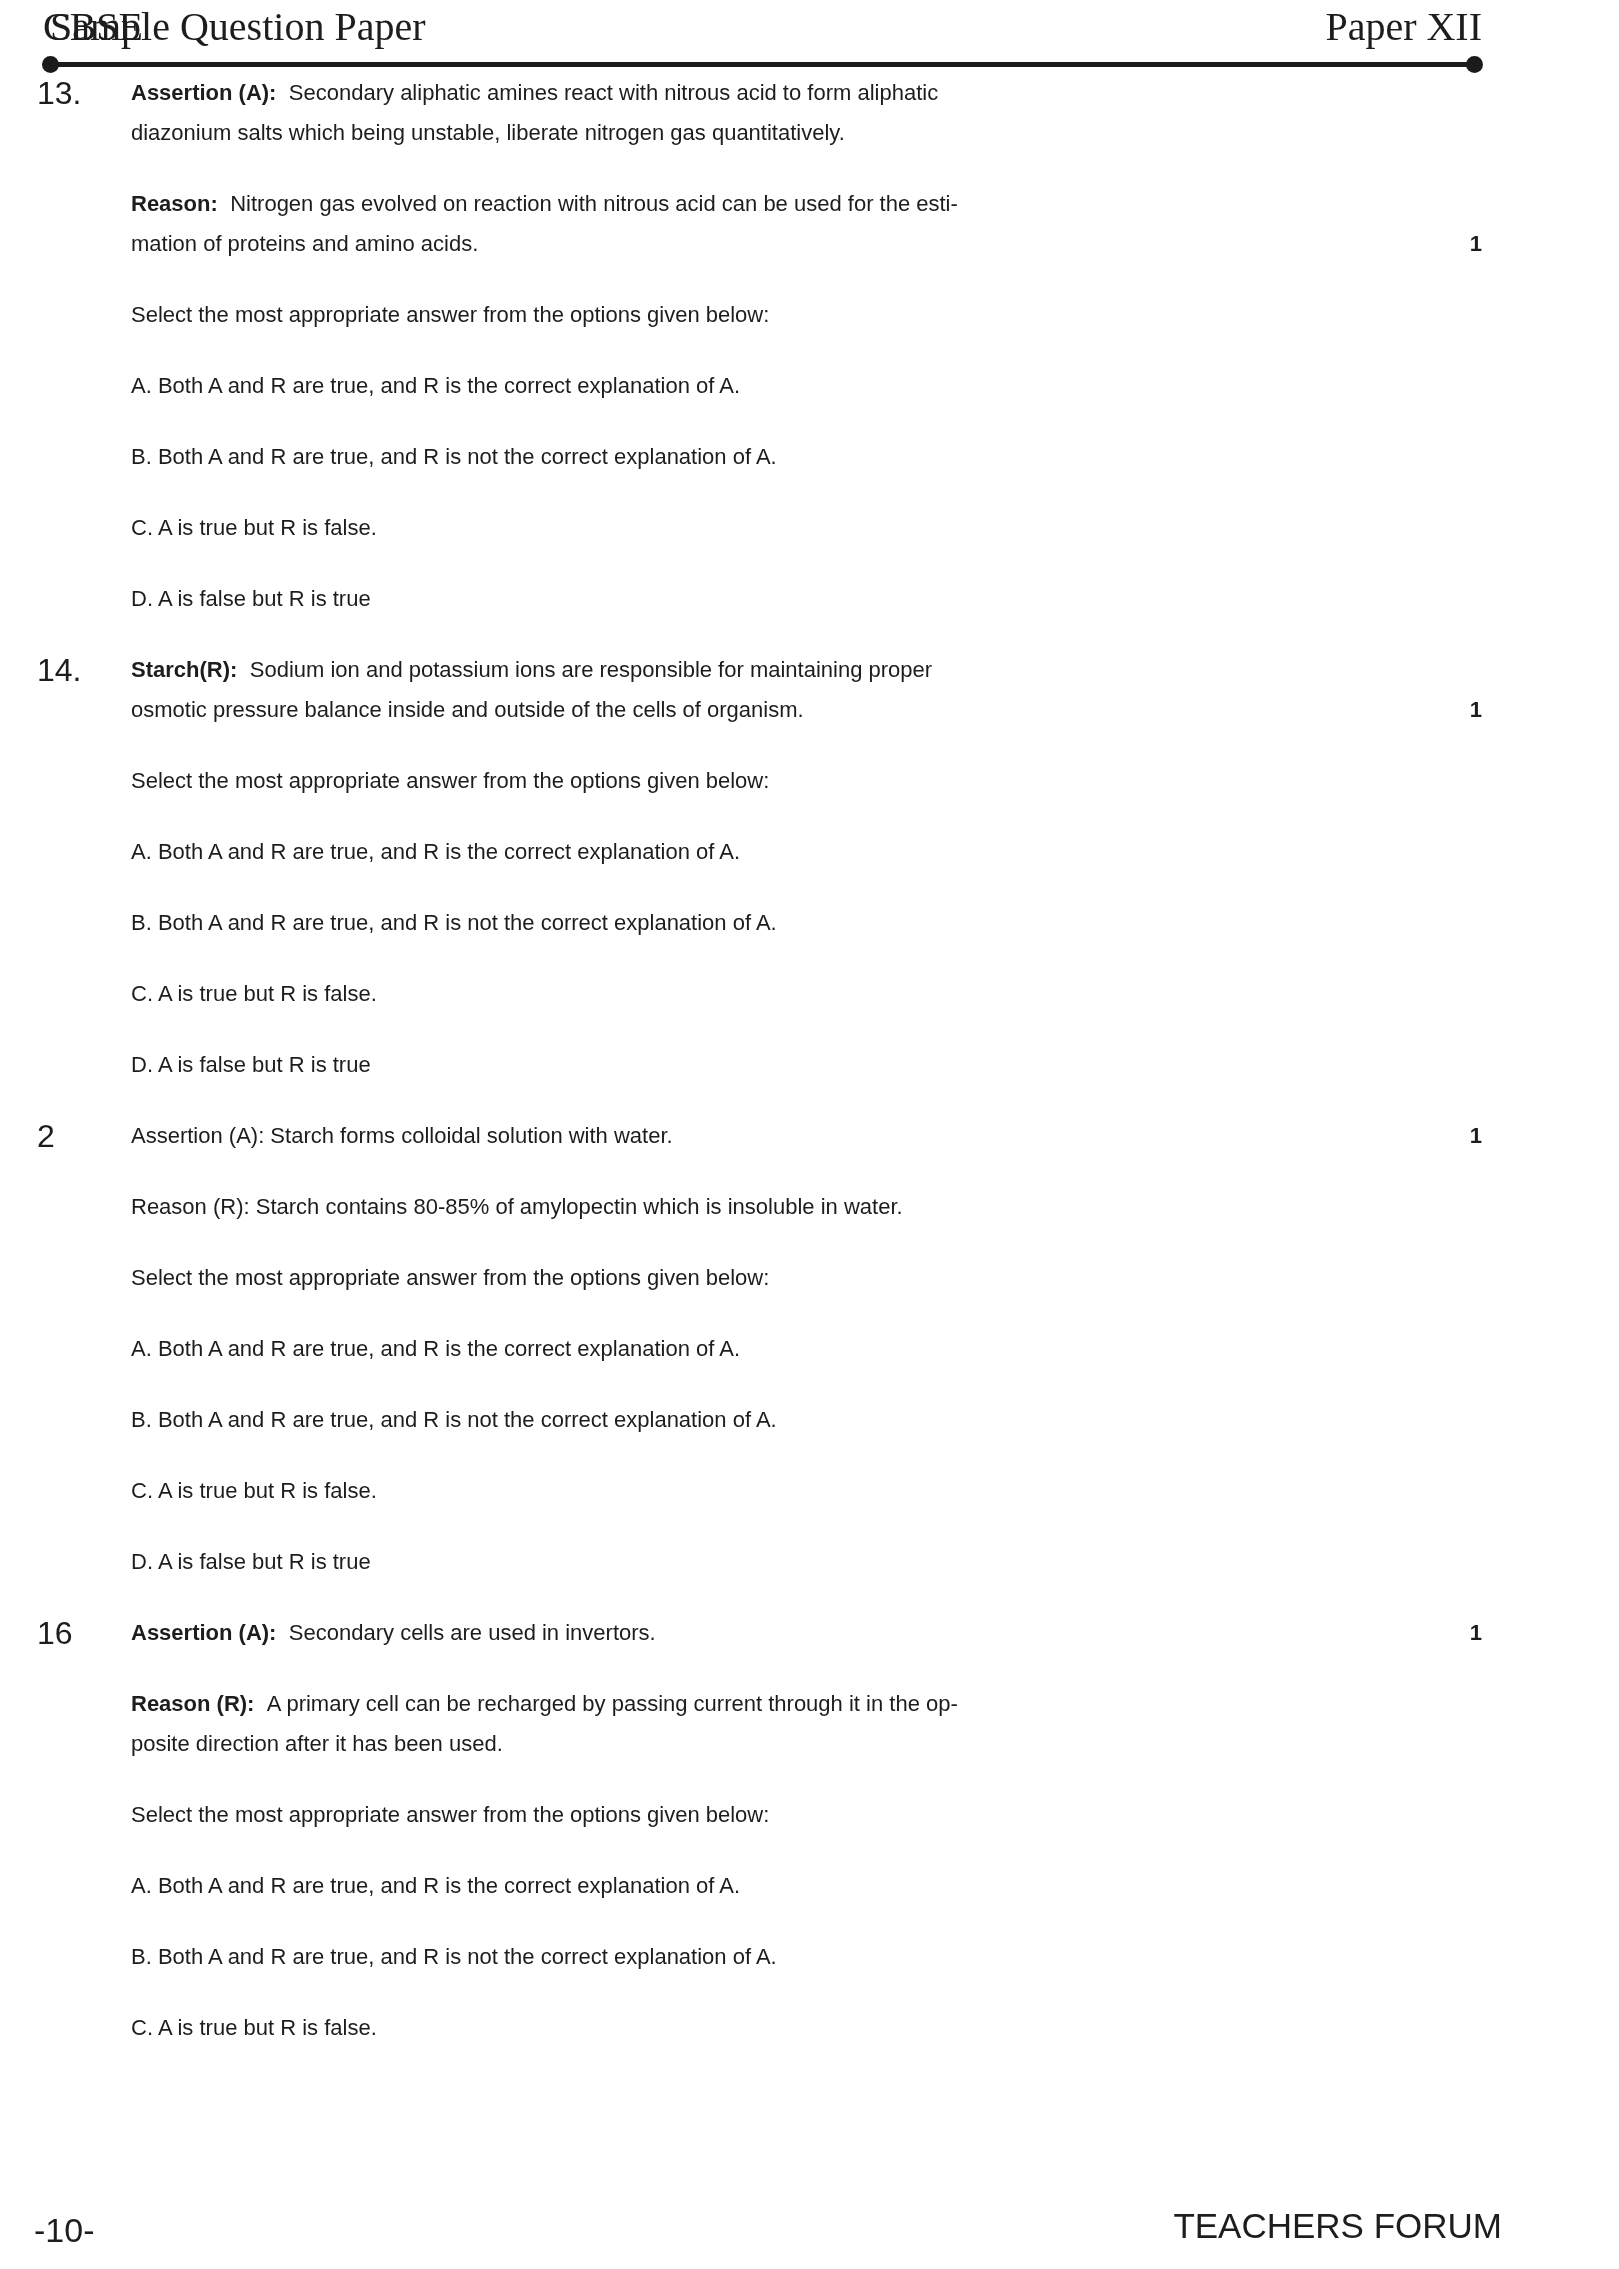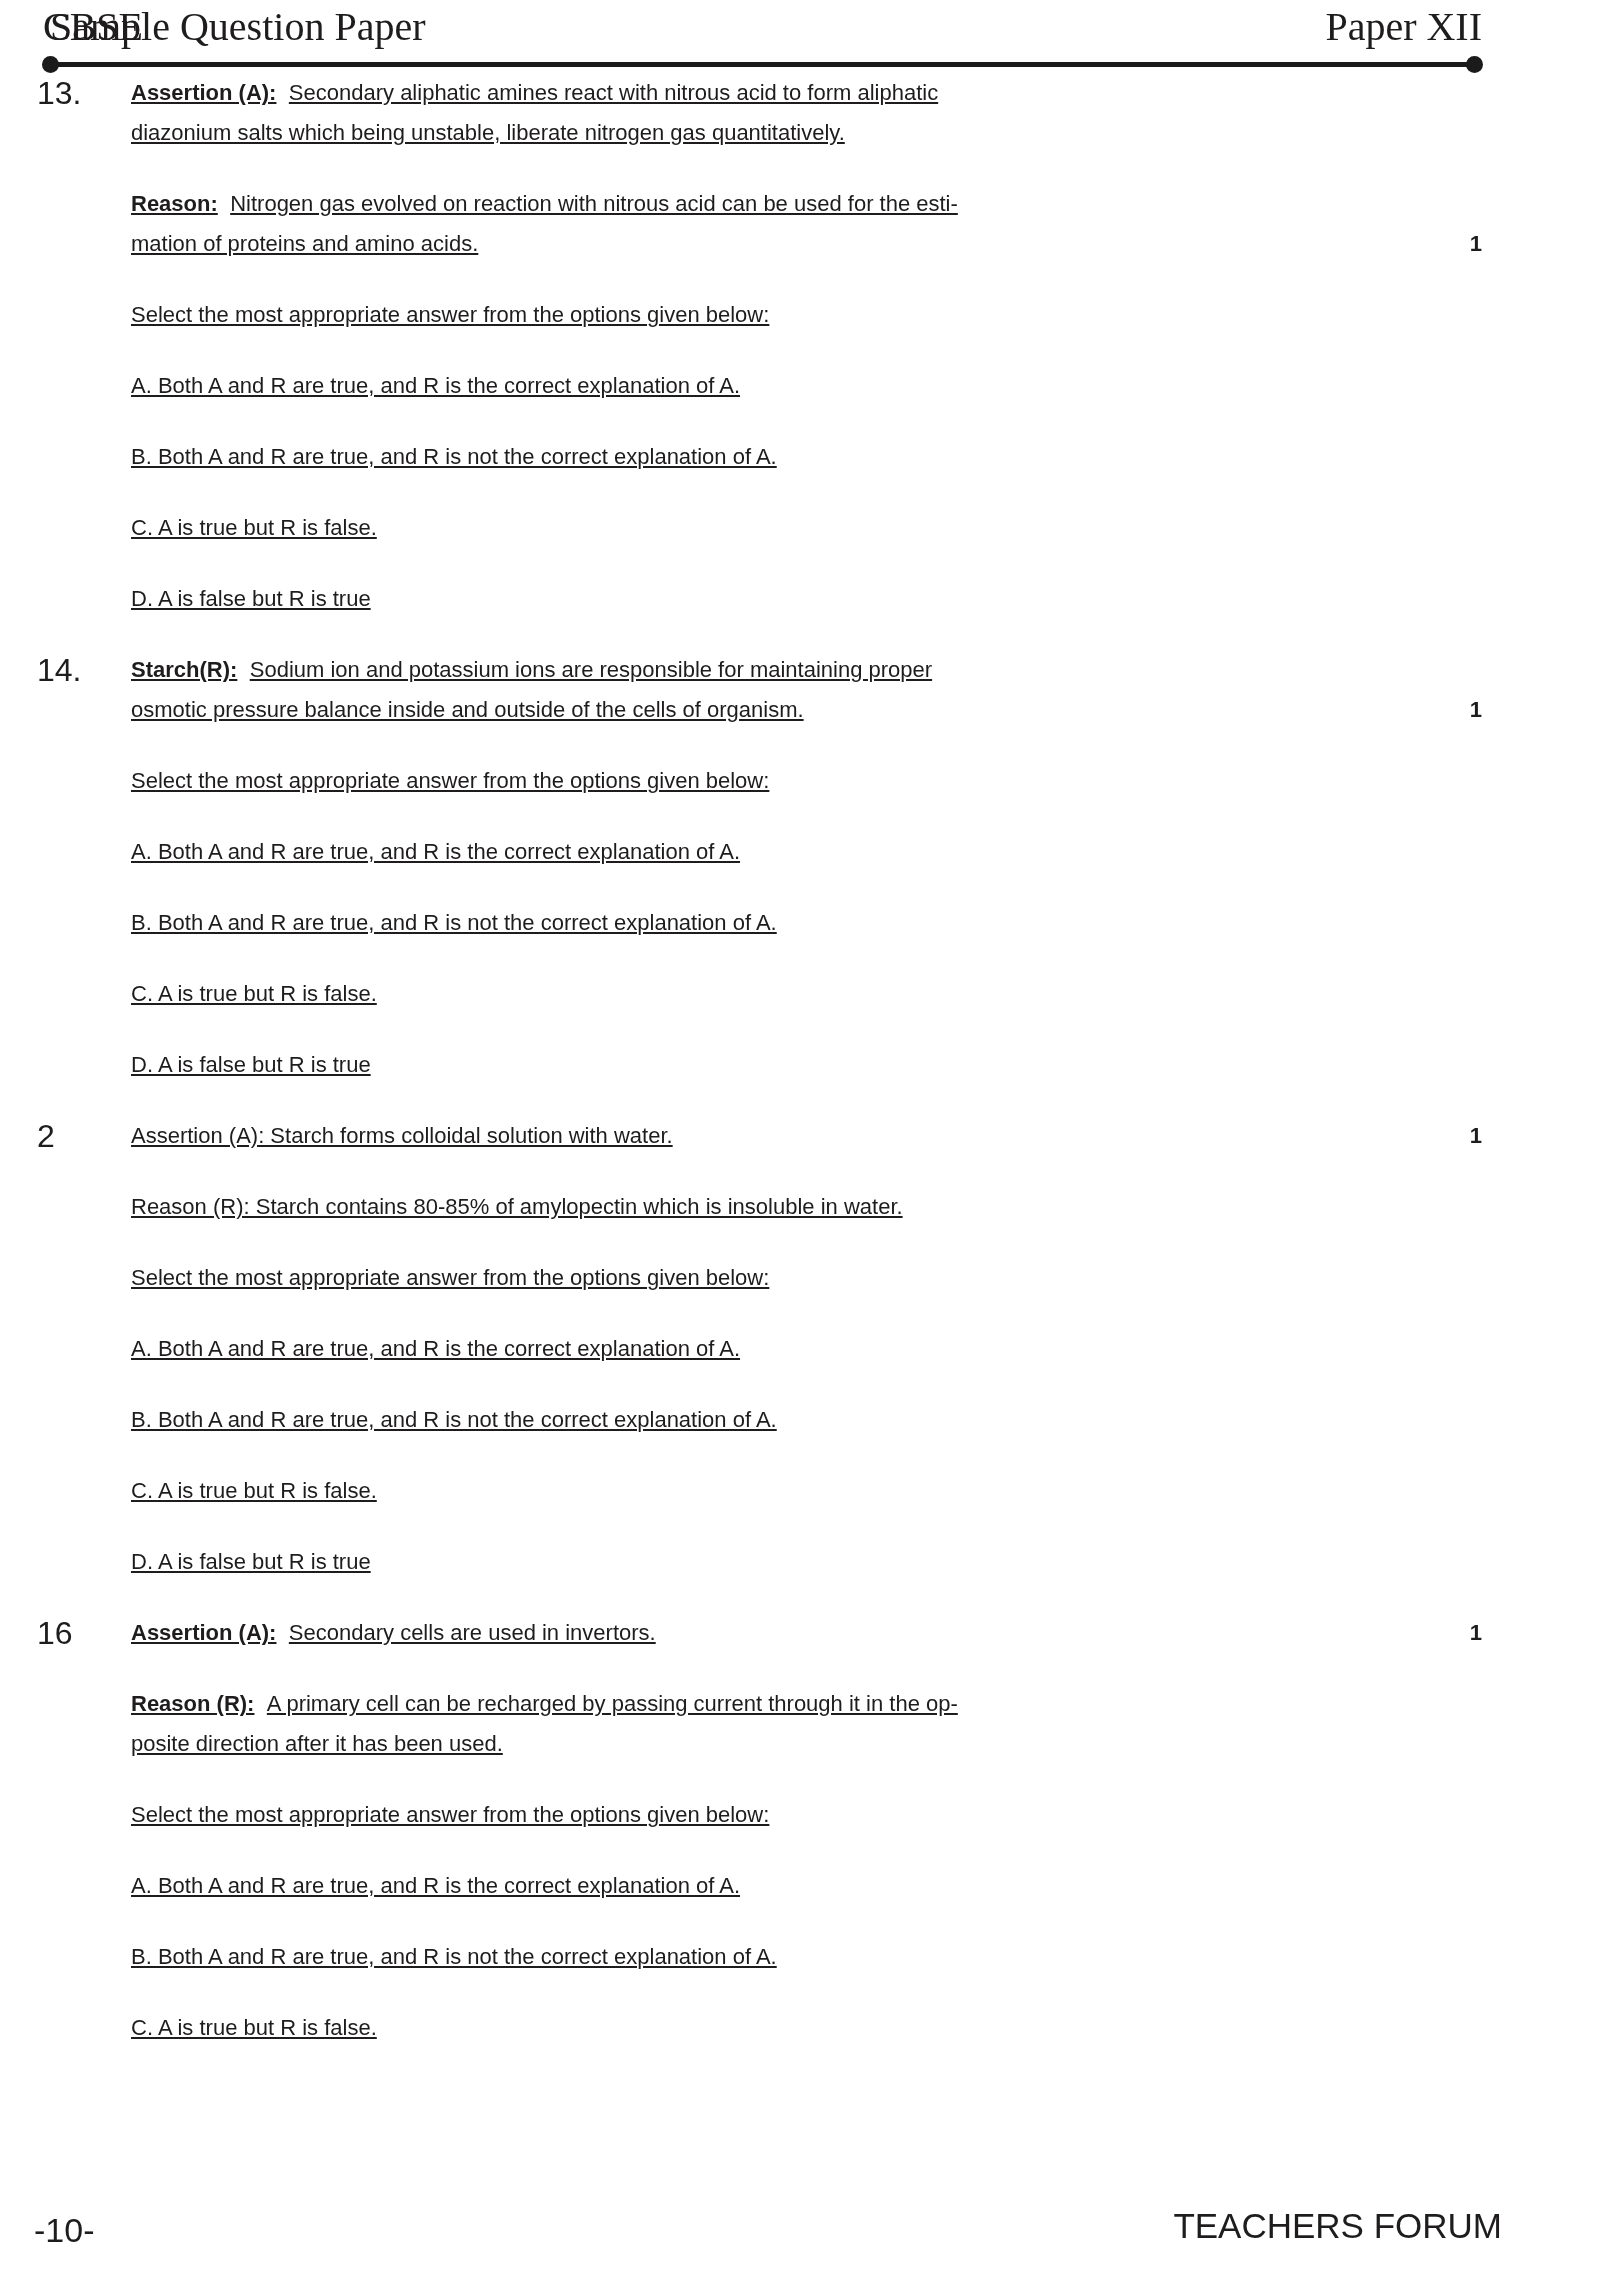--- a/index.html
+++ b/index.html
@@ -14,21 +14,21 @@
   
   .h { position:absolute; top:3.5px; font-family:"Liberation Serif", serif; font-size:40px; line-height:46px; }
   .h-left   { left:43px; }
   .h-center { left:50px; right:137px; text-align:left; }
   .h-right  { right:137px; }
   .rule { position:absolute; left:50px; right:144px; top:62px; height:5.3px; background:#1b1b1b; }
   .dot  { position:absolute; width:17px; height:17px; border-radius:50%; background:#1b1b1b; top:-6.2px; }
   .dot-l { left:-8px; } .dot-r { right:-8px; }
 
   
-  .content { position:absolute; left:131px; top:73px; width:1351px;text-decoration:underline; }
+  .content { position:absolute; left:131px; top:73px; width:1351px; }
   .question { position:relative; }
   .q-num { position:absolute; left:-94px; top:0; font-size:32px; line-height:40px; }
   .para {
     position:relative; width:1351px; margin:0 0 31px 0;
     font-size:22px; line-height:40px; white-space:pre;
   }
   .lead  { font-weight:700; margin-right:12.4px; }
   .marks { position:absolute; right:0; bottom:0; font-weight:700; }
 
   

